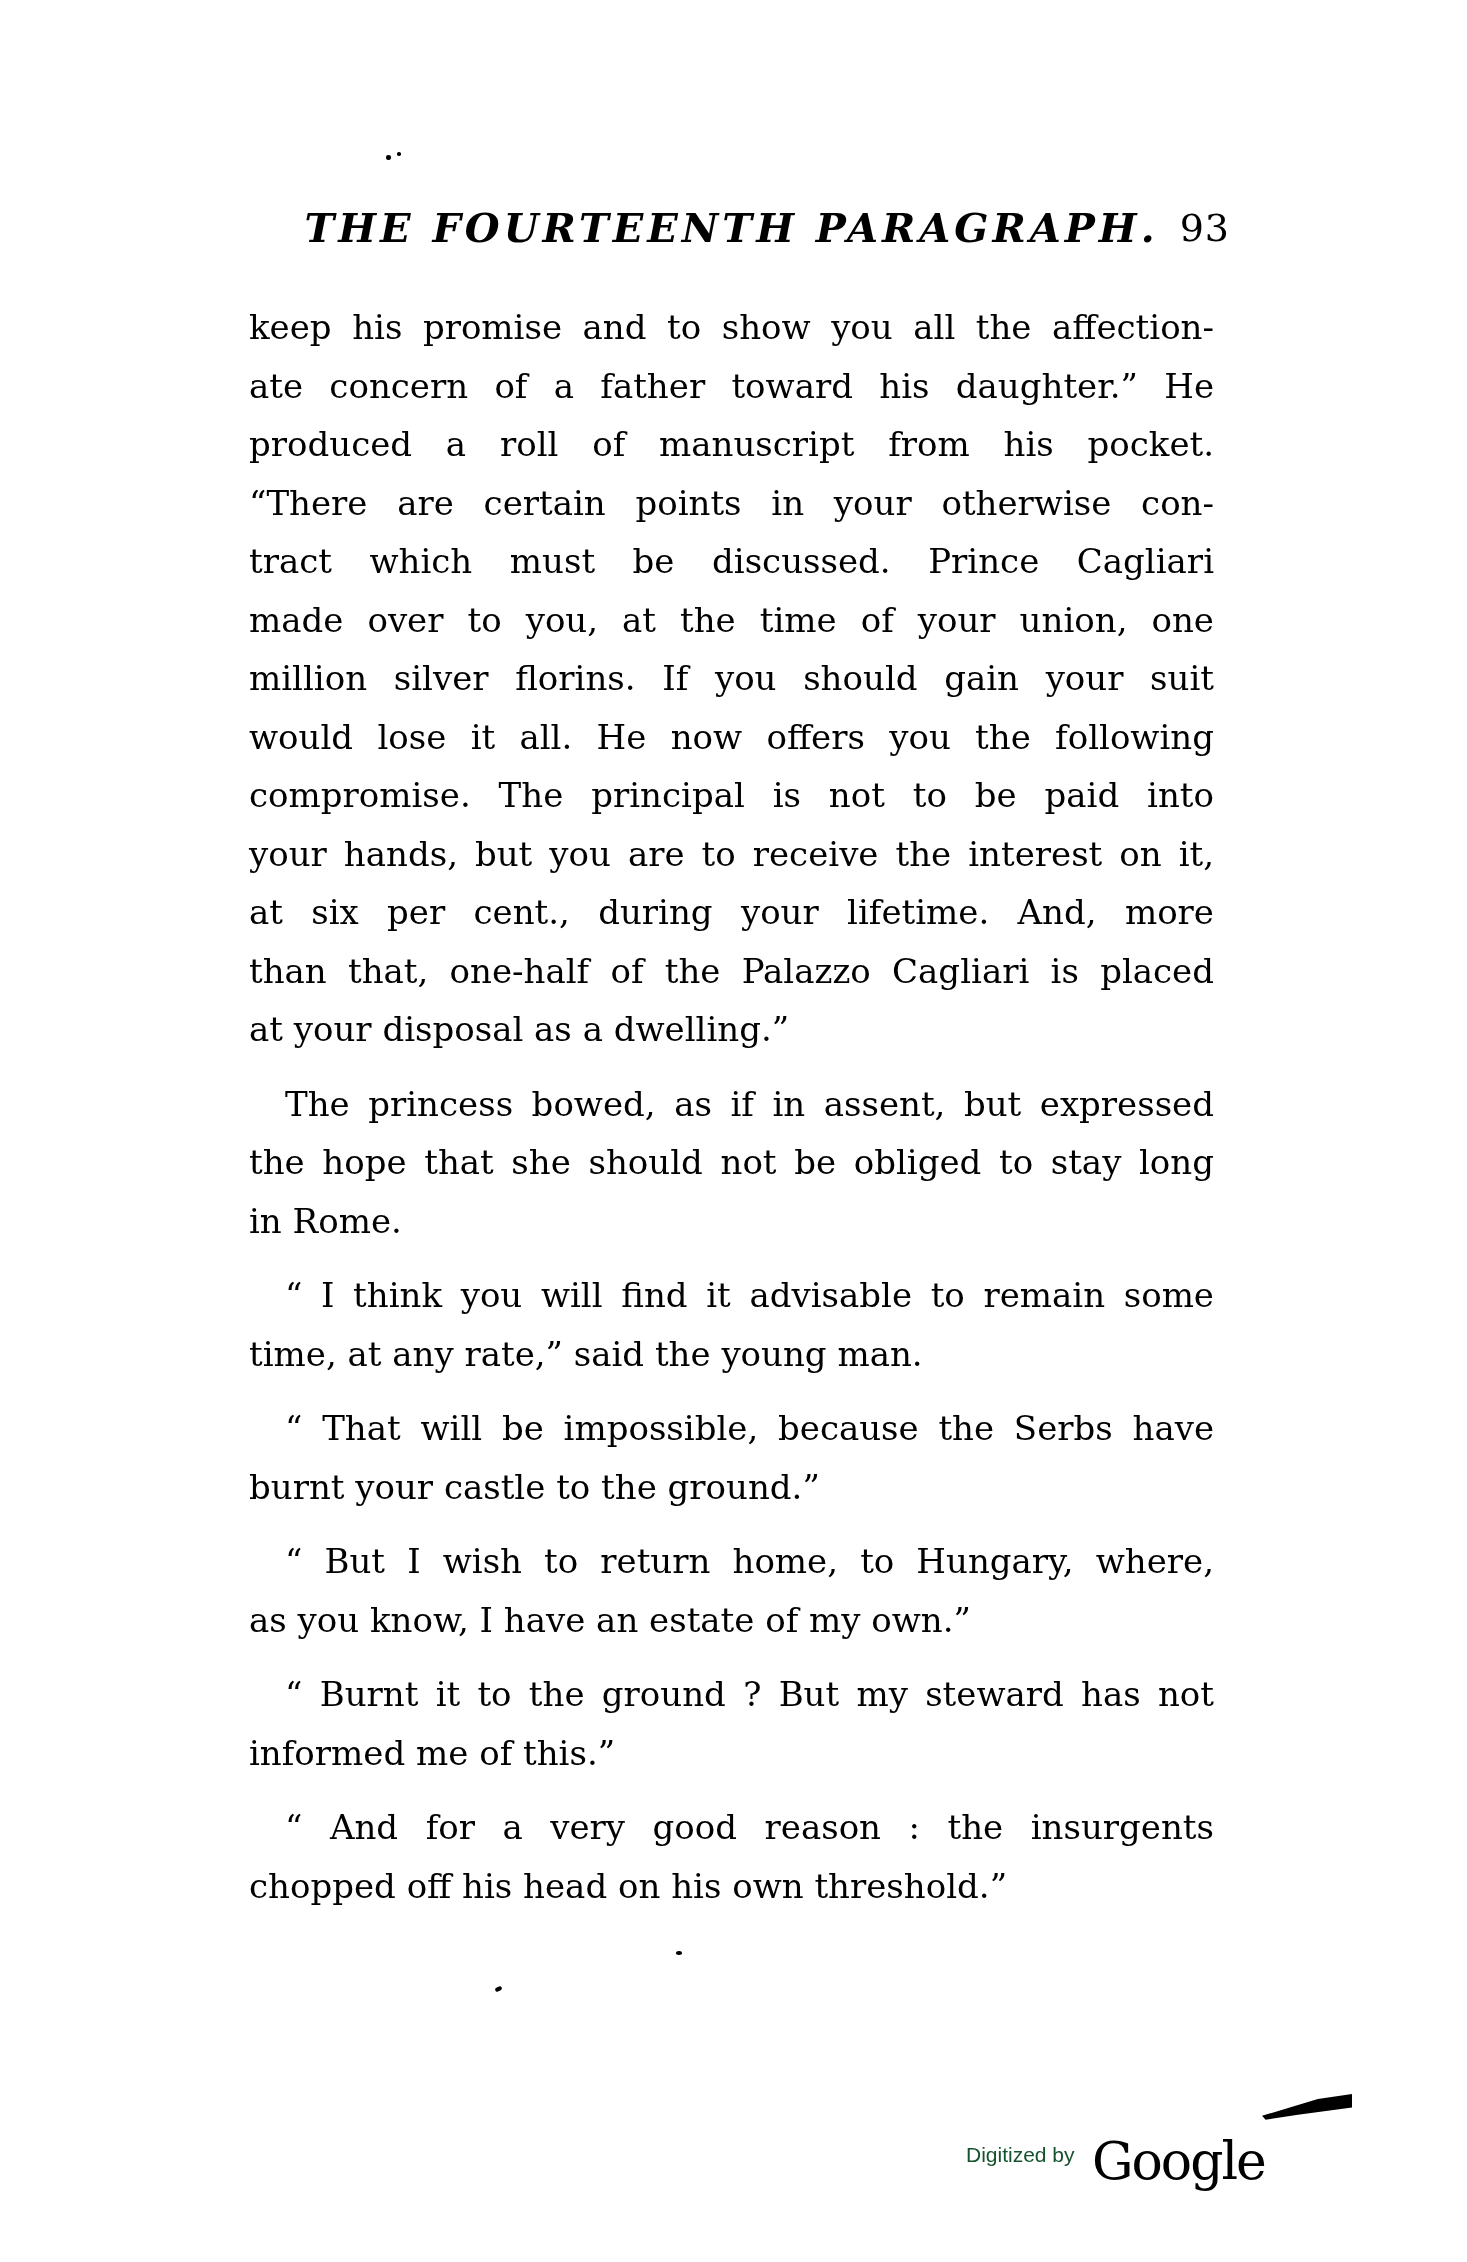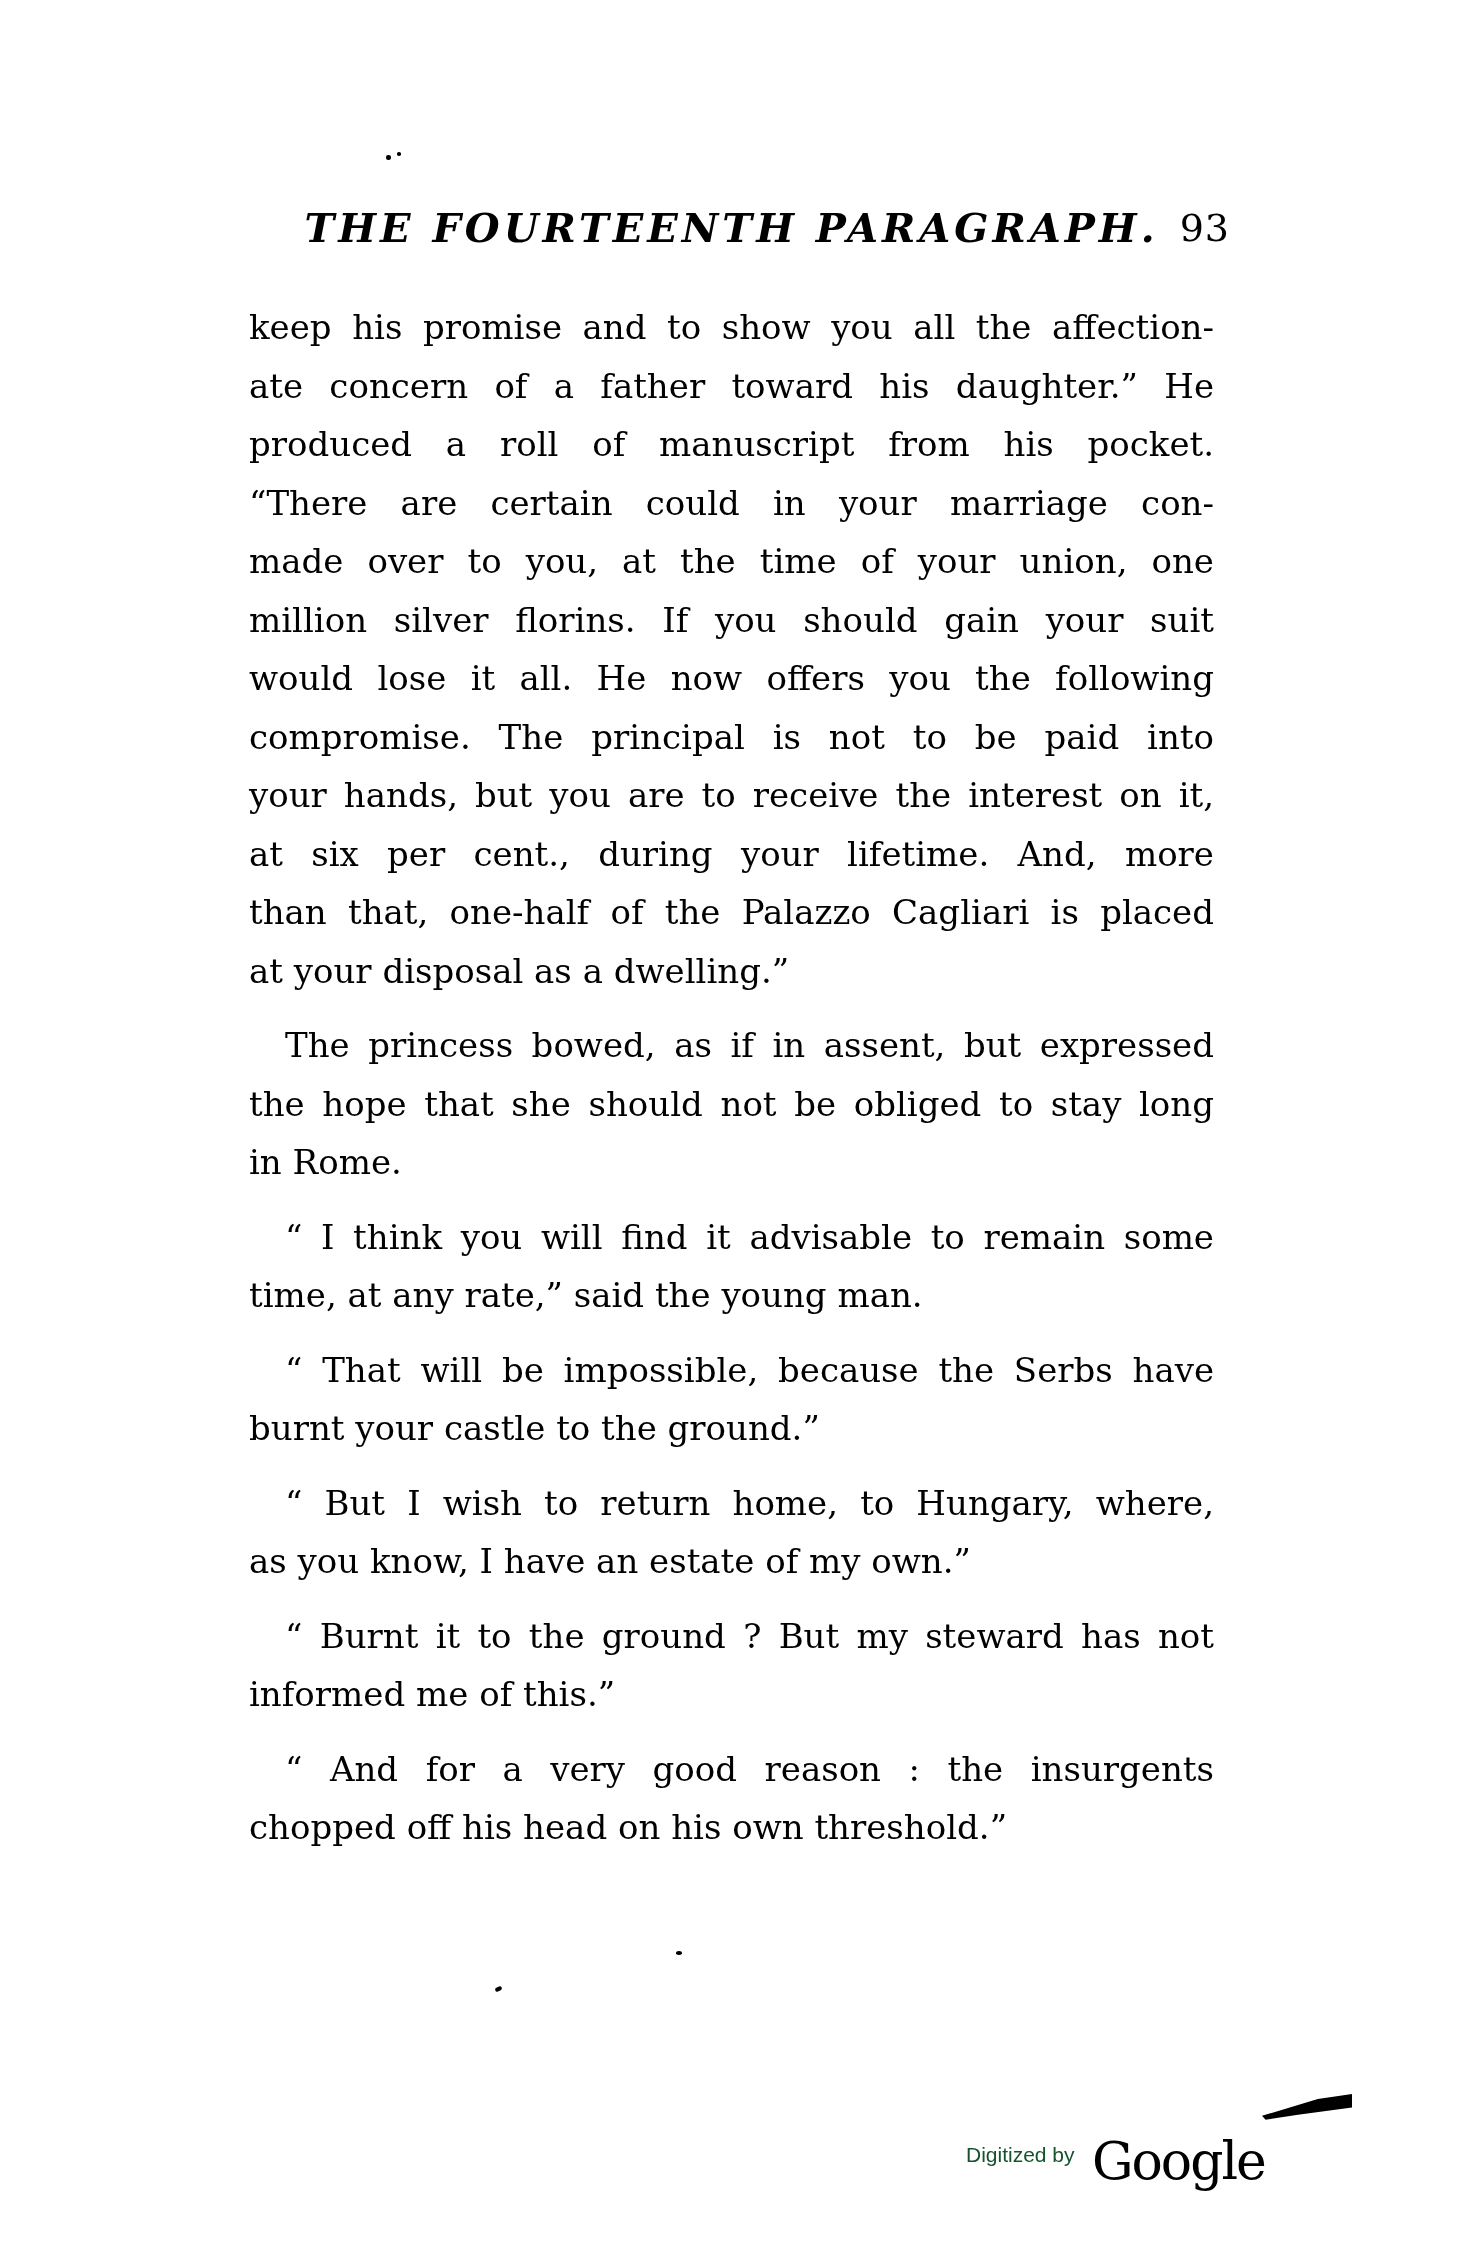--- a/index.html
+++ b/index.html
@@ -134,21 +134,22 @@
   <div class="running-head">
     <span class="running-title">THE FOURTEENTH PARAGRAPH.</span>
     <span class="page-number">93</span>
   </div>
 
   <div class="text-block">
       <div class="para">
         <div class="line">keep his promise and to show you all the affection-</div>
         <div class="line">ate concern of a father toward his daughter.”  He</div>
         <div class="line">produced a roll of manuscript from his pocket.</div>
-        <div class="line">“There are certain could in your marriage con-</div>
+        <div class="line">“There are certain points in your otherwise con-</div>
+        <div class="line">tract which must be discussed.  Prince Cagliari</div>
         <div class="line">made over to you, at the time of your union, one</div>
         <div class="line">million silver florins.  If you should gain your suit</div>
         <div class="line">would lose it all.  He now offers you the following</div>
         <div class="line">compromise.  The principal is not to be paid into</div>
         <div class="line">your hands, but you are to receive the interest on it,</div>
         <div class="line">at six per cent., during your lifetime.  And, more</div>
         <div class="line">than that, one-half of the Palazzo Cagliari is placed</div>
         <div class="line endline">at your disposal as a dwelling.”</div>
       </div>
       <div class="para">

